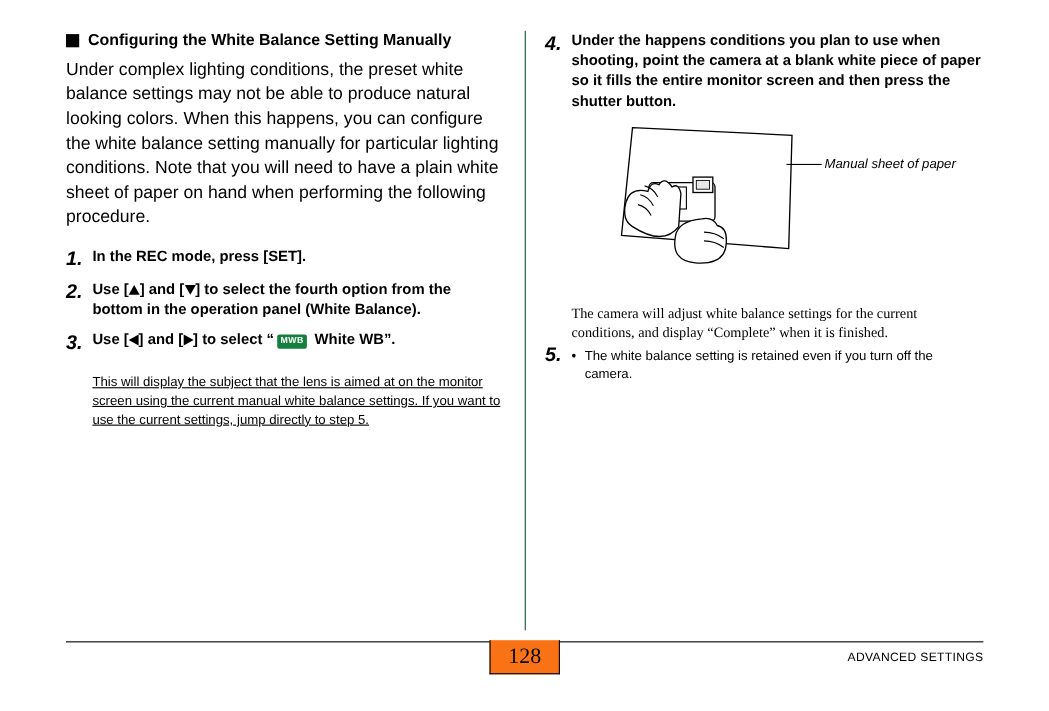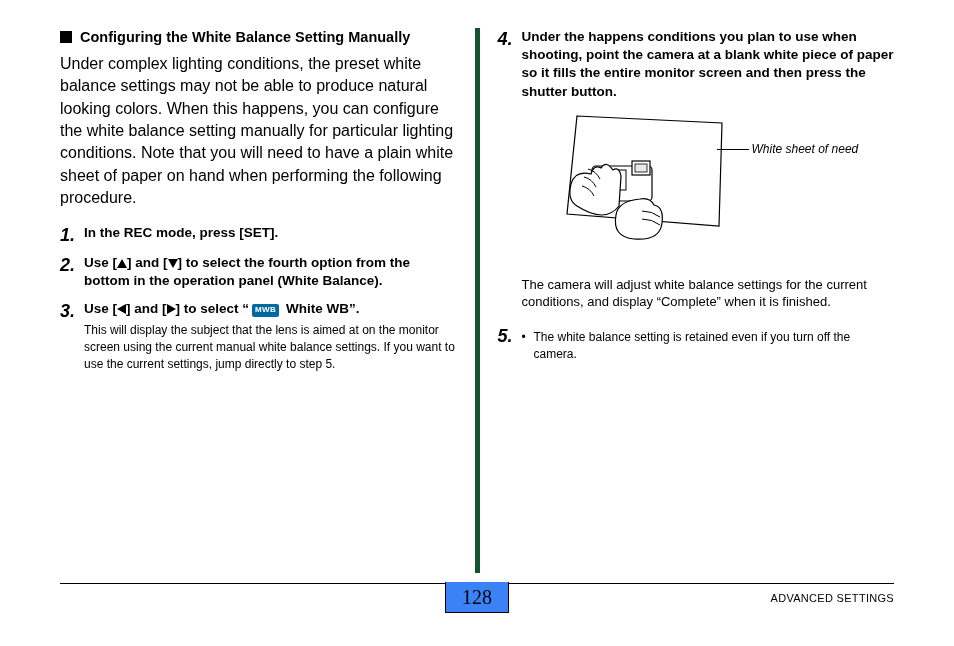--- a/index.html
+++ b/index.html
@@ -26,21 +26,21 @@
     display: flex;
   }
   .col {
     flex: 1 1 0;
     box-sizing: border-box;
     font-size: 13px;
     line-height: 1.35;
   }
   .col-left {
     padding-right: 18px;
-    border-right: 5px solid #14532d;
+    border-right: 1px solid #14532d;
   }
   .col-right {
     padding-left: 18px;
   }
   .section-head {
     display: flex;
     align-items: flex-start;
     font-weight: bold;
     font-size: 14.5px;
     line-height: 1.3;
@@ -77,34 +77,35 @@
     flex: 1 1 auto;
   }
   .step .head {
     font-weight: bold;
     font-size: 13.5px;
     line-height: 1.35;
   }
   .step .sub {
     font-size: 12px;
     line-height: 1.4;
-    margin-top: 4px;
+    margin-top: 21px;
+    text-decoration: underline;
   }
   .tri {
     display: inline-block;
     width: 0; height: 0;
     vertical-align: -1px;
   }
   .tri.up { border-left: 5px solid transparent; border-right: 5px solid transparent; border-bottom: 9px solid #000; }
   .tri.down { border-left: 5px solid transparent; border-right: 5px solid transparent; border-top: 9px solid #000; }
   .tri.left { border-top: 5px solid transparent; border-bottom: 5px solid transparent; border-right: 9px solid #000; }
   .tri.right { border-top: 5px solid transparent; border-bottom: 5px solid transparent; border-left: 9px solid #000; }
   .mwb {
     display: inline-block;
-    background: #0369a1;
+    background: #15803d;
     color: #fff;
     font-size: 8px;
     font-weight: bold;
     font-style: normal;
     letter-spacing: 0.4px;
     padding: 1px 3px;
     border-radius: 2px;
     vertical-align: 1px;
     margin: 0 3px;
   }
@@ -148,21 +149,21 @@
     right: 60px;
     bottom: 28px;
     border-top: 1px solid #000;
     height: 34px;
   }
   .footer .pagenum {
     position: absolute;
     left: 50%;
     transform: translateX(-50%);
     top: -2px;
-    background: #3b82f6;
+    background: #f97316;
     border: 1px solid #000;
     border-top: none;
     padding: 4px 16px 3px;
     font-family: "Times New Roman", serif;
     font-size: 20px;
   }
   .footer .sect {
     position: absolute;
     right: 0;
     top: 8px;
@@ -235,24 +236,24 @@
 
           <path d="M55 95 q-10 -6 -6 -22 q4 -14 20 -10 q3 -10 10 -6 q5 -8 12 2 q6 -4 8 6 l-2 30 q-14 18 -42 0 z" fill="#fff" stroke="#000" stroke-width="1.2"></path>
 
           <path d="M118 88 q10 -2 14 6 q10 2 8 18 q-2 18 -28 16 q-22 -2 -18 -24 q2 -14 24 -16 z" fill="#fff" stroke="#000" stroke-width="1.2"></path>
 
           <path d="M60 75 q8 2 12 10 M62 66 q8 2 12 10 M66 58 q8 2 12 10" fill="none" stroke="#000" stroke-width="1"></path>
 
           <path d="M120 100 q10 0 18 6 M120 108 q10 0 18 6" fill="none" stroke="#000" stroke-width="1"></path>
         </svg>
         <div class="fig-line"></div>
-        <div class="fig-label">White sheet of need</div>
-      </div>
-
-      <div class="sub" style="margin-left:24px; margin-bottom:14px;">The camera will adjust white balance settings for the current conditions, and display “Complete” when it is finished.</div>
+        <div class="fig-label">Manual sheet of paper</div>
+      </div>
+
+      <div class="sub" style="margin-left:24px; font-family:Liberation Serif, serif;">The camera will adjust white balance settings for the current conditions, and display “Complete” when it is finished.</div>
 
       <div class="step">
         <div class="num">5.</div>
         <div class="body">
           <div class="bullet">
             <span class="dot">•</span>
             <span>The white balance setting is retained even if you turn off the camera.</span>
           </div>
         </div>
       </div>

